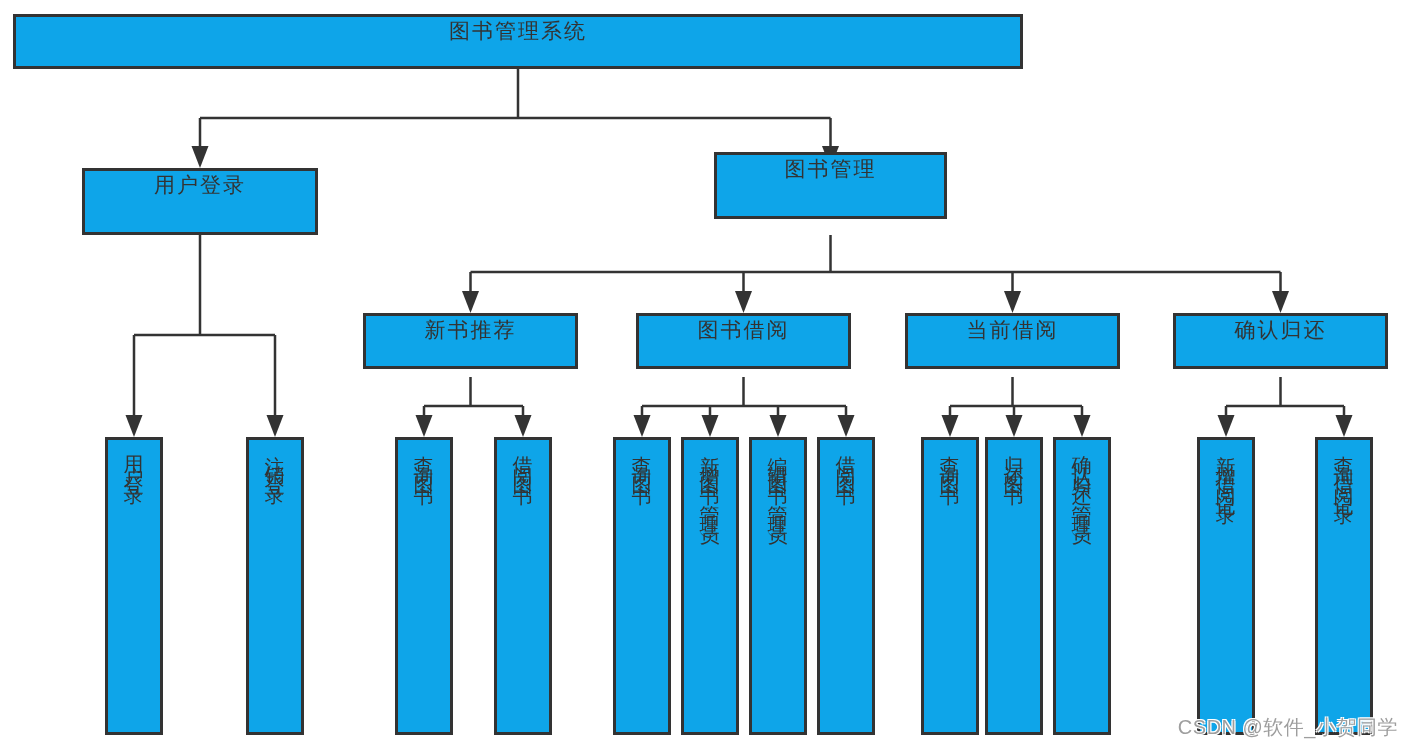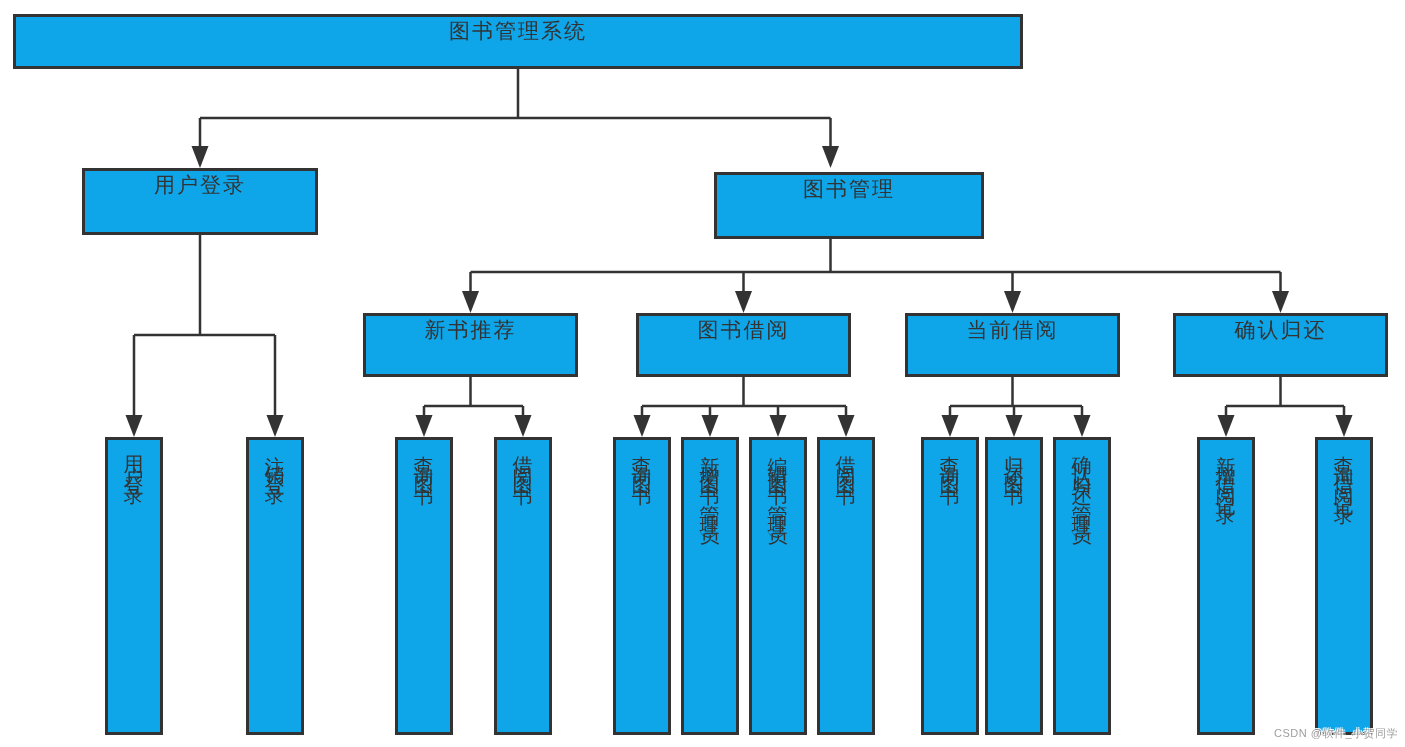--- a/index.html
+++ b/index.html
@@ -22,22 +22,22 @@
     background: #0ea5e9;
     border: 3px solid #333333;
     color: #333333;
     display: flex;
     align-items: flex-start;
     justify-content: center;
   }
   .h-node { font-size: 21px; letter-spacing: 2px; white-space: nowrap; }
   .root-node   { left: 13px;  top: 14px;  width: 1010px; height: 55px; }
   .n-user-login{ left: 82px;  top: 168px; width: 236px;  height: 67px; }
-  .n-book-mgmt { left: 714px; top: 172px; width: 270px;  height: 67px; font-family: Liberation Serif, serif; }
-  .l3 { top: 313px; width: 215px; height: 64px; }
+  .n-book-mgmt { left: 714px; top: 152px; width: 233px;  height: 67px; font-family: Liberation Serif, serif; }
+  .l3 { top: 313px; width: 215px; height: 56px; }
   .n-new-rec   { left: 363px; }
   .n-borrow    { left: 636px; }
   .n-current   { left: 905px; }
   .n-records   { left: 1173px; }
   .leaf { top: 437px; width: 58px; height: 298px; }
   .leaf span {
     writing-mode: vertical-rl;
     font-size: 20px;
     letter-spacing: 10px;
     line-height: 1.1;
@@ -48,21 +48,21 @@
   .lf3 { left: 395px; }  .lf4 { left: 494px; }
   .lf5 { left: 613px; }  .lf6 { left: 681px; }
   .lf7 { left: 749px; }  .lf8 { left: 817px; }
   .lf9 { left: 921px; }  .lf10{ left: 985px; }
   .lf11{ left: 1053px; }
   .lf12{ left: 1197px; } .lf13{ left: 1315px; }
   .watermark {
     position: absolute;
     right: 7px;
     bottom: 6px;
-    font-size: 11px;
+    font-size: 20px;
     letter-spacing: 0.5px;
     color: #9e9e9e;
     text-shadow: 1px 1px 0 #ffffff, -1px -1px 0 #ffffff, 1px -1px 0 #ffffff, -1px 1px 0 #ffffff;
     z-index: 5;
   }
 </style>
 </head>
 <body>
 
 <div id="stage">

